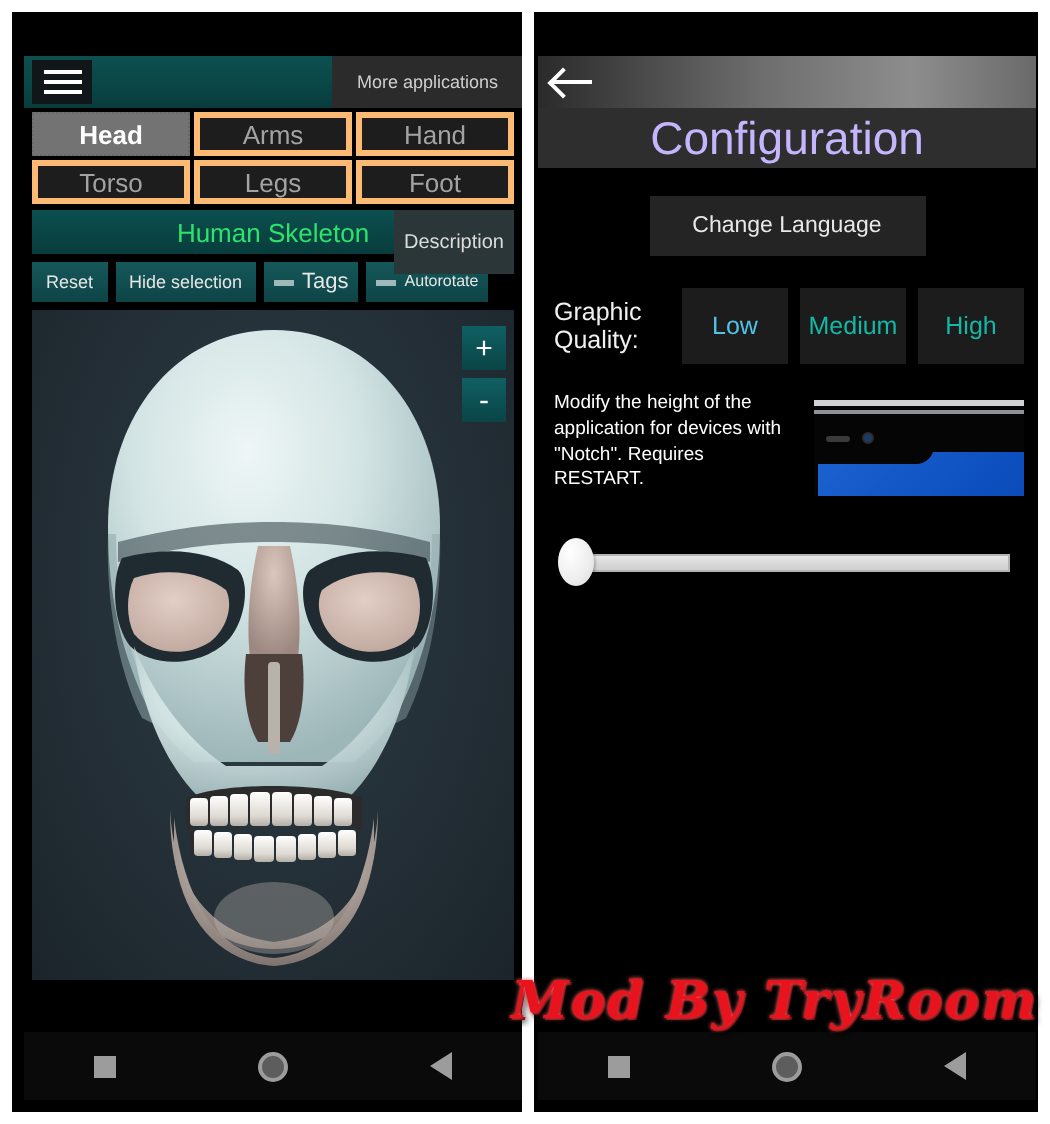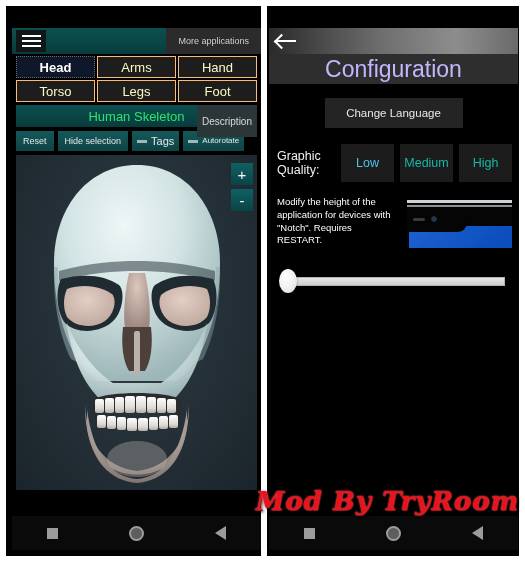--- a/index.html
+++ b/index.html
@@ -82,28 +82,28 @@
   .tab-grid {
     display: grid;
     grid-template-columns: repeat(3, 1fr);
     gap: 2px;
     padding: 2px 4px 0 4px;
     background: #000000;
   }
   .tab-btn {
     height: 22px;
     background: #1d1d1d;
-    border: 1px solid #fdba74;
-    color: #fef9c3;
+    border: 3px solid #fdba74;
+    color: #a3a3a3;
     font-size: 13px;
     display: flex; align-items: center; justify-content: center;
   }
   .tab-btn.selected {
     color: #ffffff;
-    background: #0f172a;
+    background: #737373;
     border: 1px dotted #6a6a6a;
     font-weight: bold;
   }
 
   .title-row {
     position: relative;
     margin: 3px 4px 0 4px;
     height: 22px;
     background: linear-gradient(180deg,#0d4f4f 0%,#083c3c 100%);
     display: flex; align-items: center; justify-content: center;

